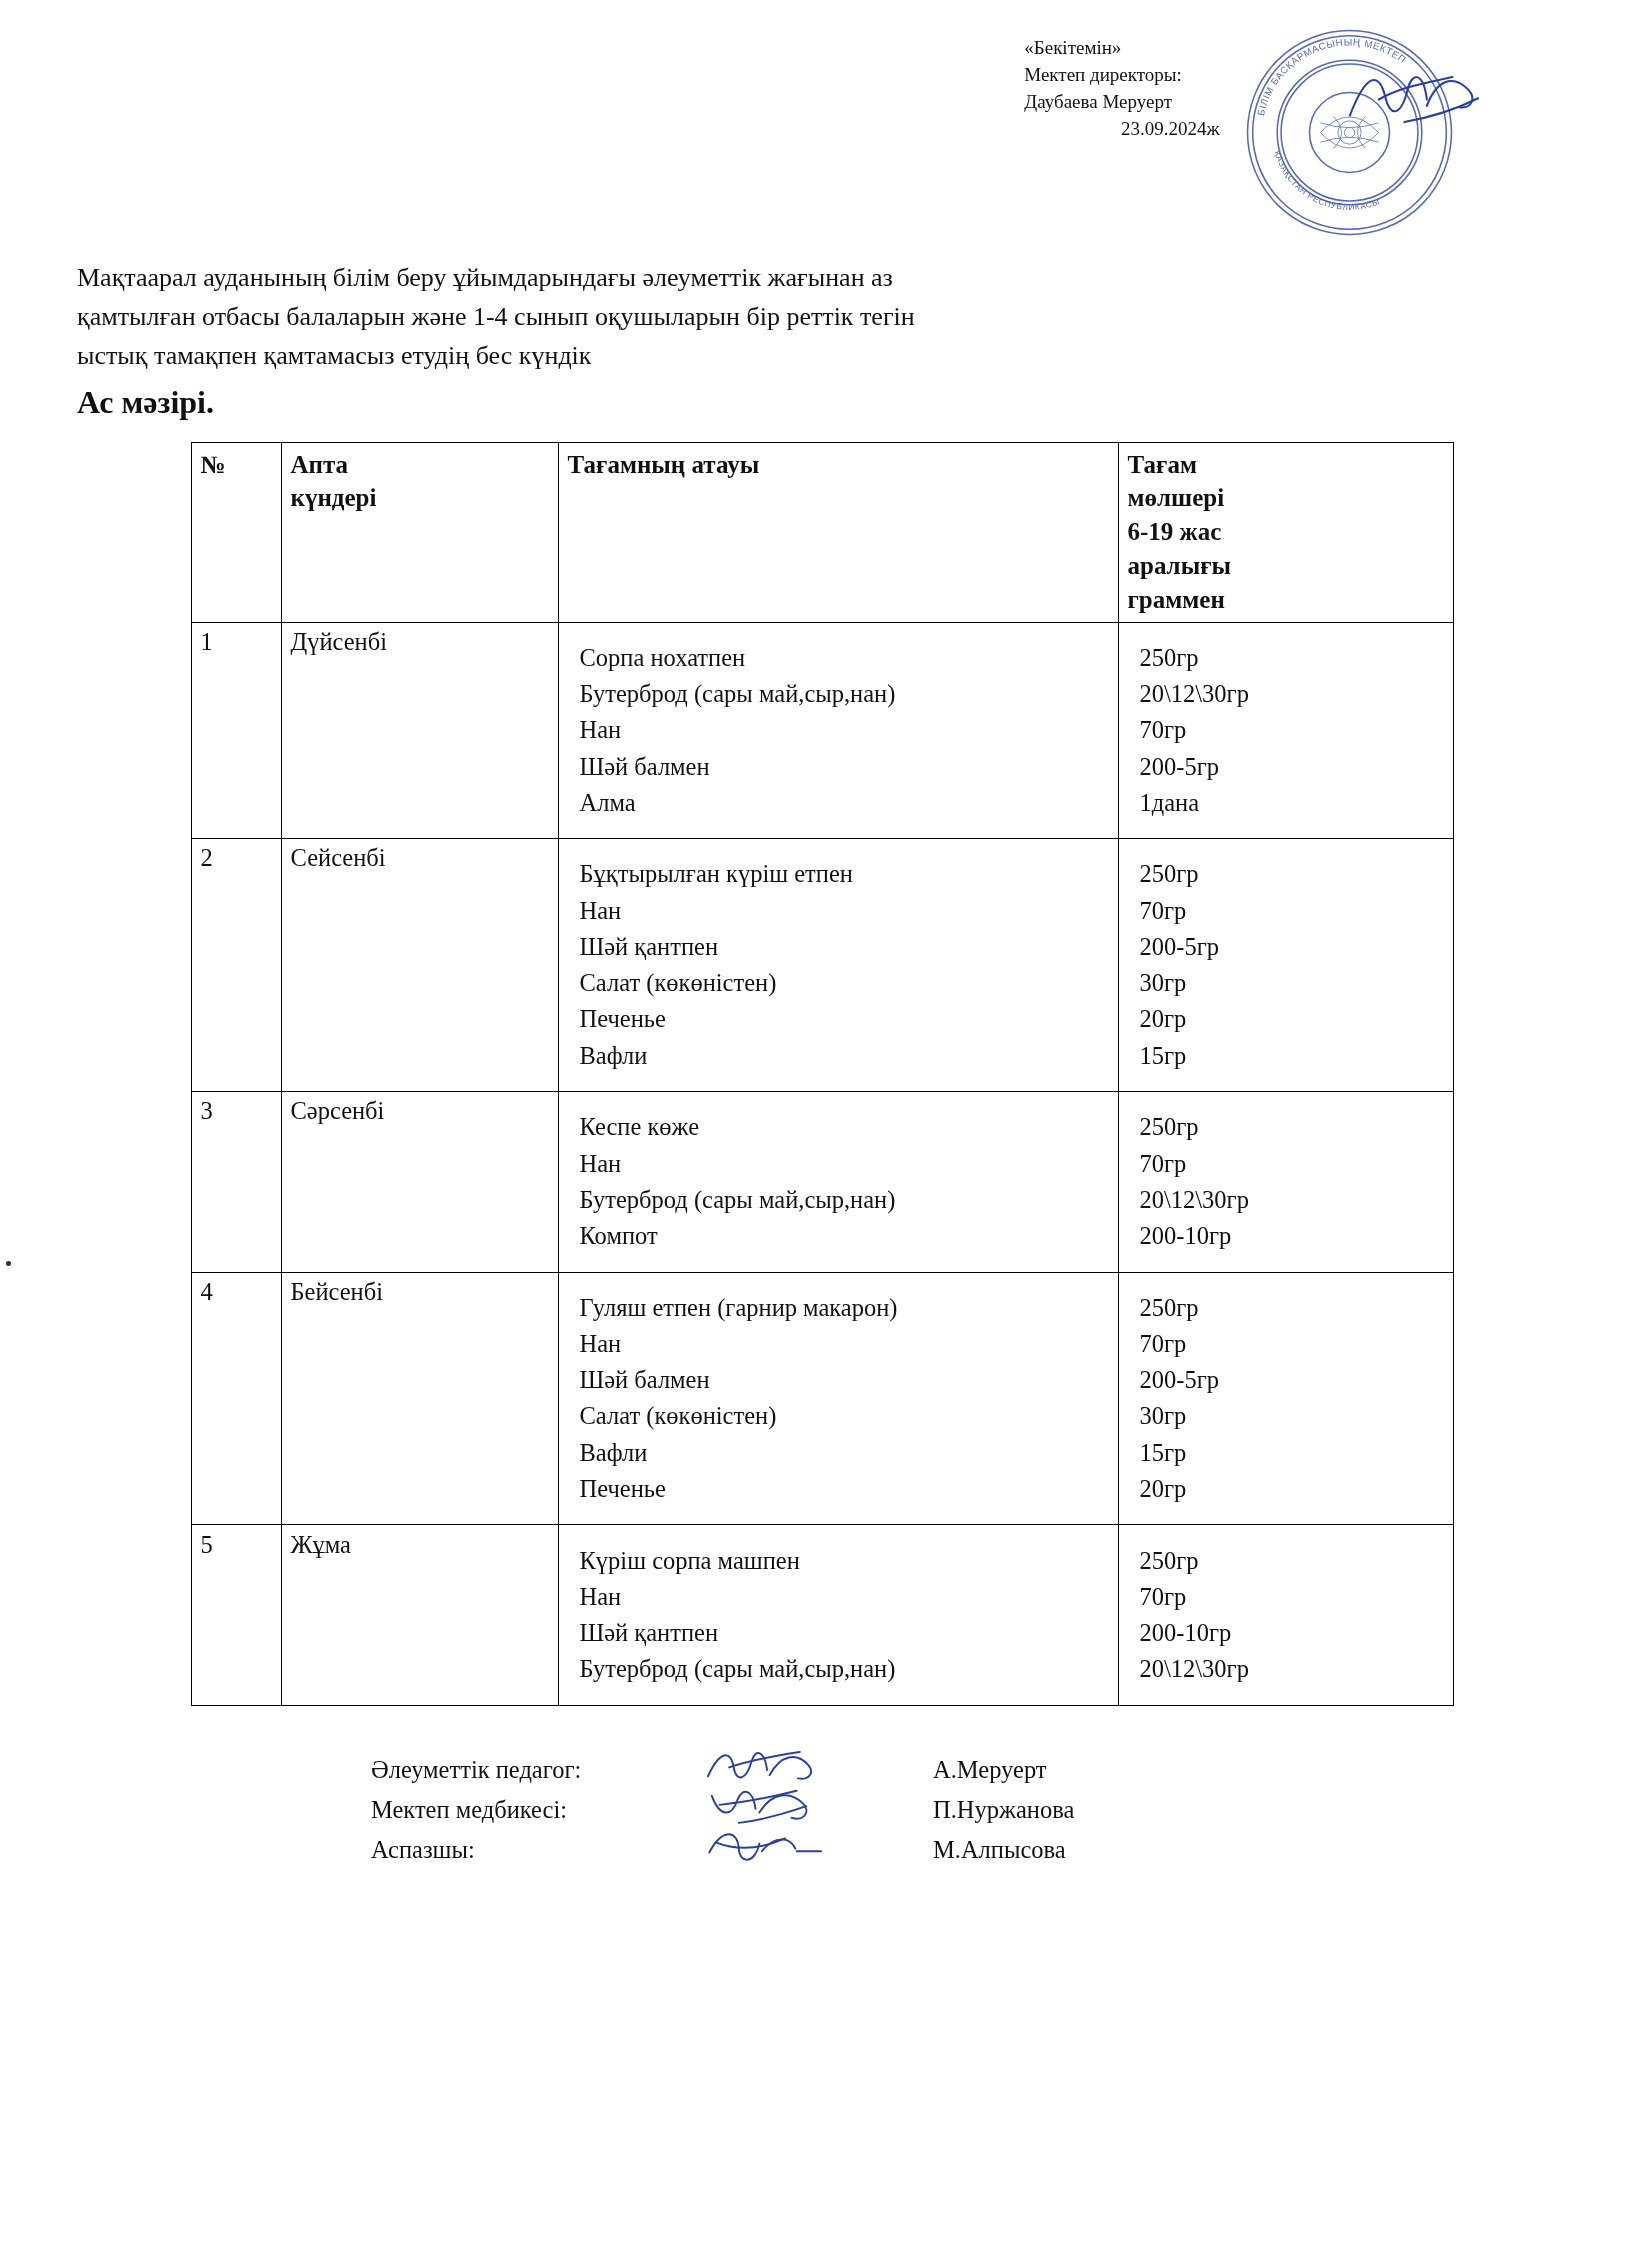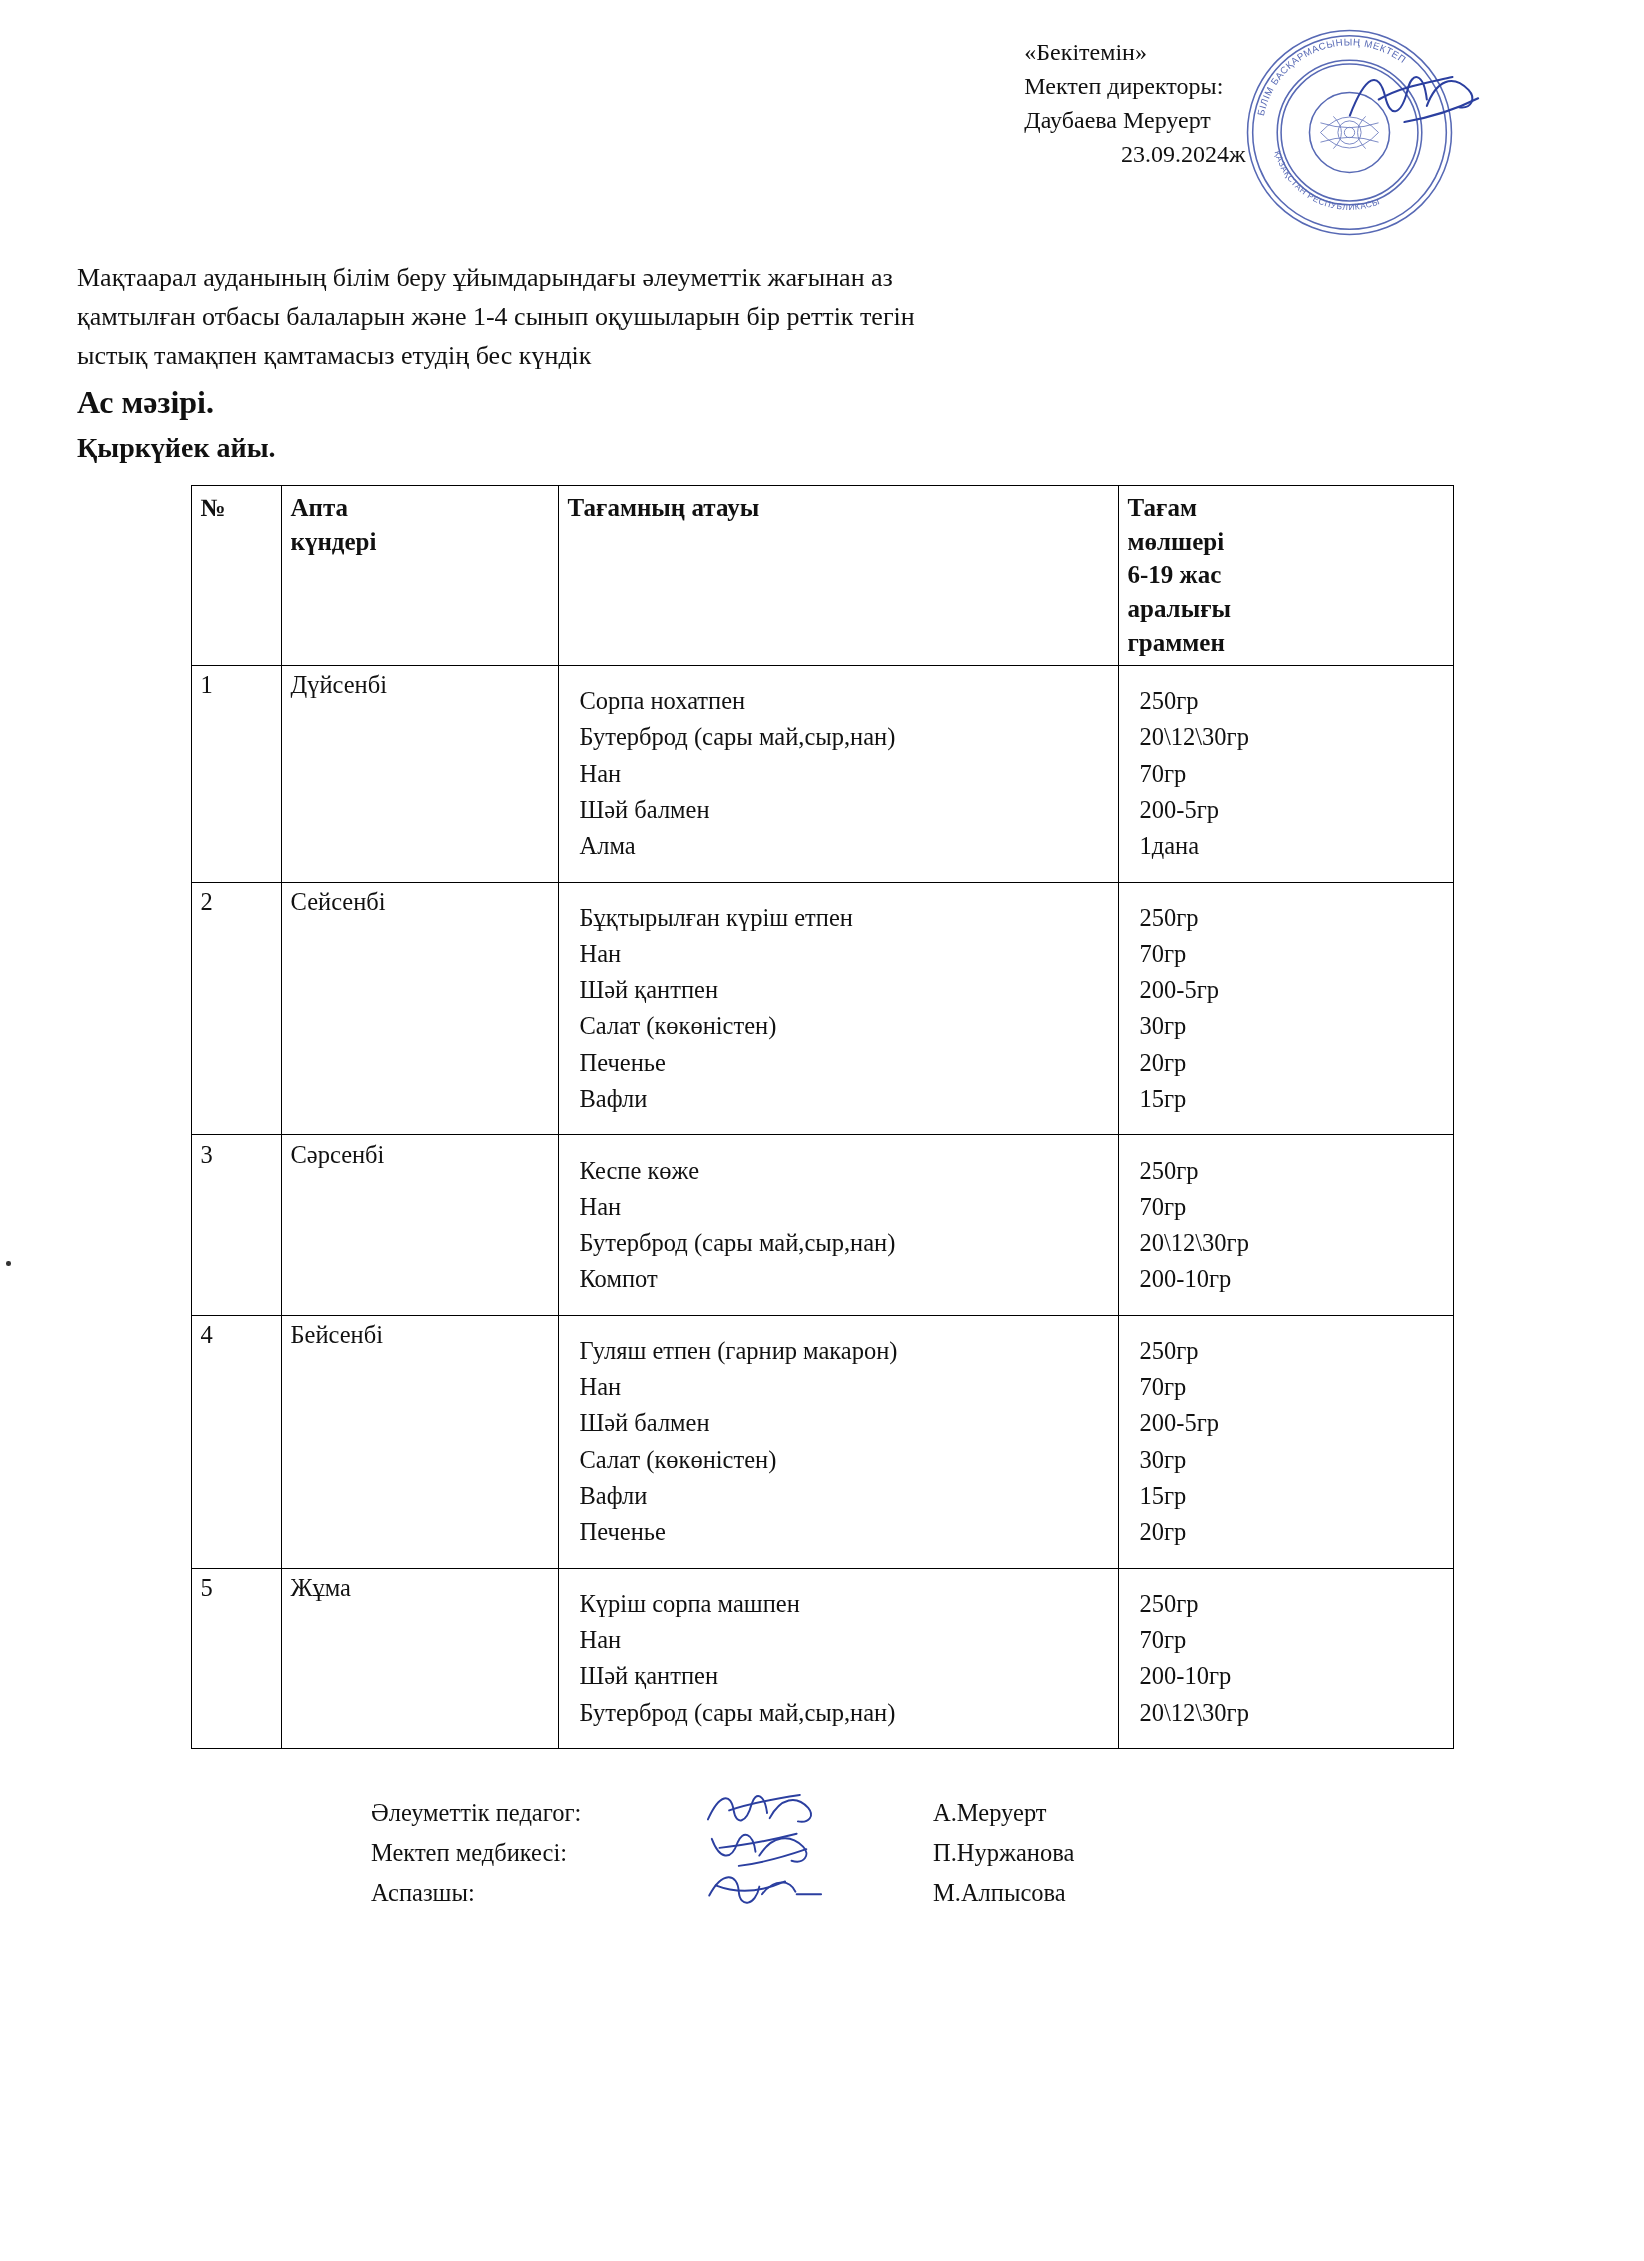--- a/index.html
+++ b/index.html
@@ -23,21 +23,21 @@
     padding: 39px 77px 0 77px;
   }
 
   
   .approval {
     position: absolute;
     top: 35px;
     left: 1005px;
     width: 399px;
     text-align: left;
-    font-size: 24px;
+    font-size: 19px;
     line-height: 1.42;
     z-index: 3;
   }
   .approval div { white-space: nowrap; }
   .approval .ap-line-1 { padding-left: 19.3px; }
   .approval .ap-line-2 { padding-left: 19.3px; }
   .approval .ap-line-3 { padding-left: 19.3px; }
   .approval .ap-line-4 { padding-left: 116px; }
 
   
@@ -204,21 +204,20 @@
       <path d="M135 70 C150 30, 175 20, 200 45 C212 58, 205 75, 185 72"></path>
       <path d="M100 95 C140 88, 175 78, 215 58"></path>
     </g>
   </svg>
 
   <div class="title-block">
     <span class="tline">Мақтаарал ауданының білім беру ұйымдарындағы әлеуметтік жағынан аз</span>
     <span class="tline">қамтылған отбасы балаларын және 1-4 сынып оқушыларын бір реттік тегін</span>
     <span class="tline">ыстық тамақпен қамтамасыз етудің бес күндік</span>
     <div class="title-main">Ас мәзірі.</div>
-    <div class="title-sub">Қыркүйек айы.</div>
   </div>
 
   <table class="menu">
     <colgroup>
       <col class="c-no">
         <col class="c-day">
         <col class="c-dish">
         <col class="c-amt">
     </colgroup>
     <thead>

